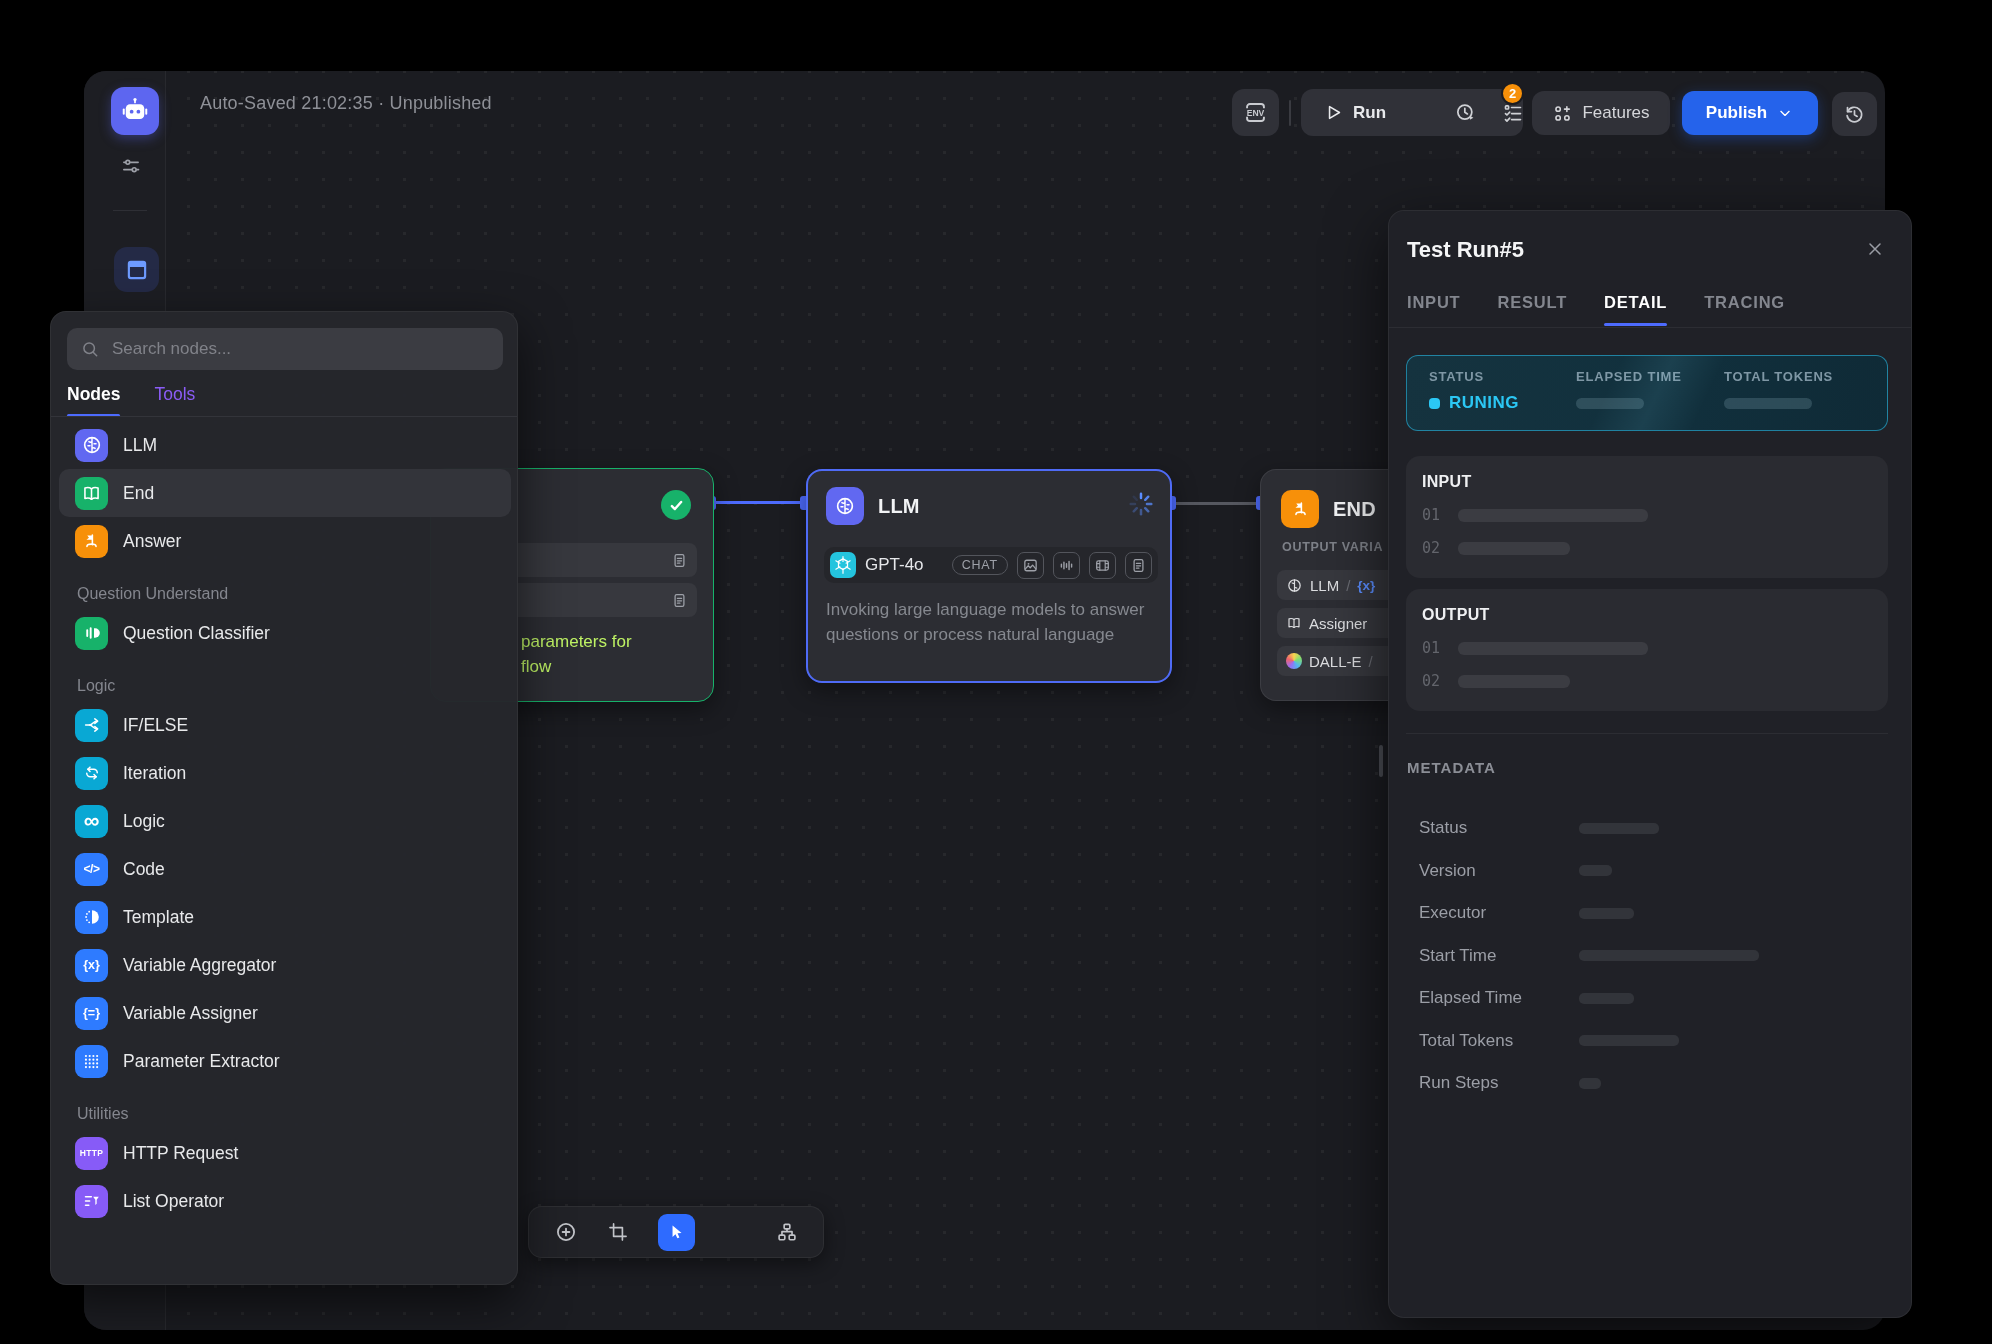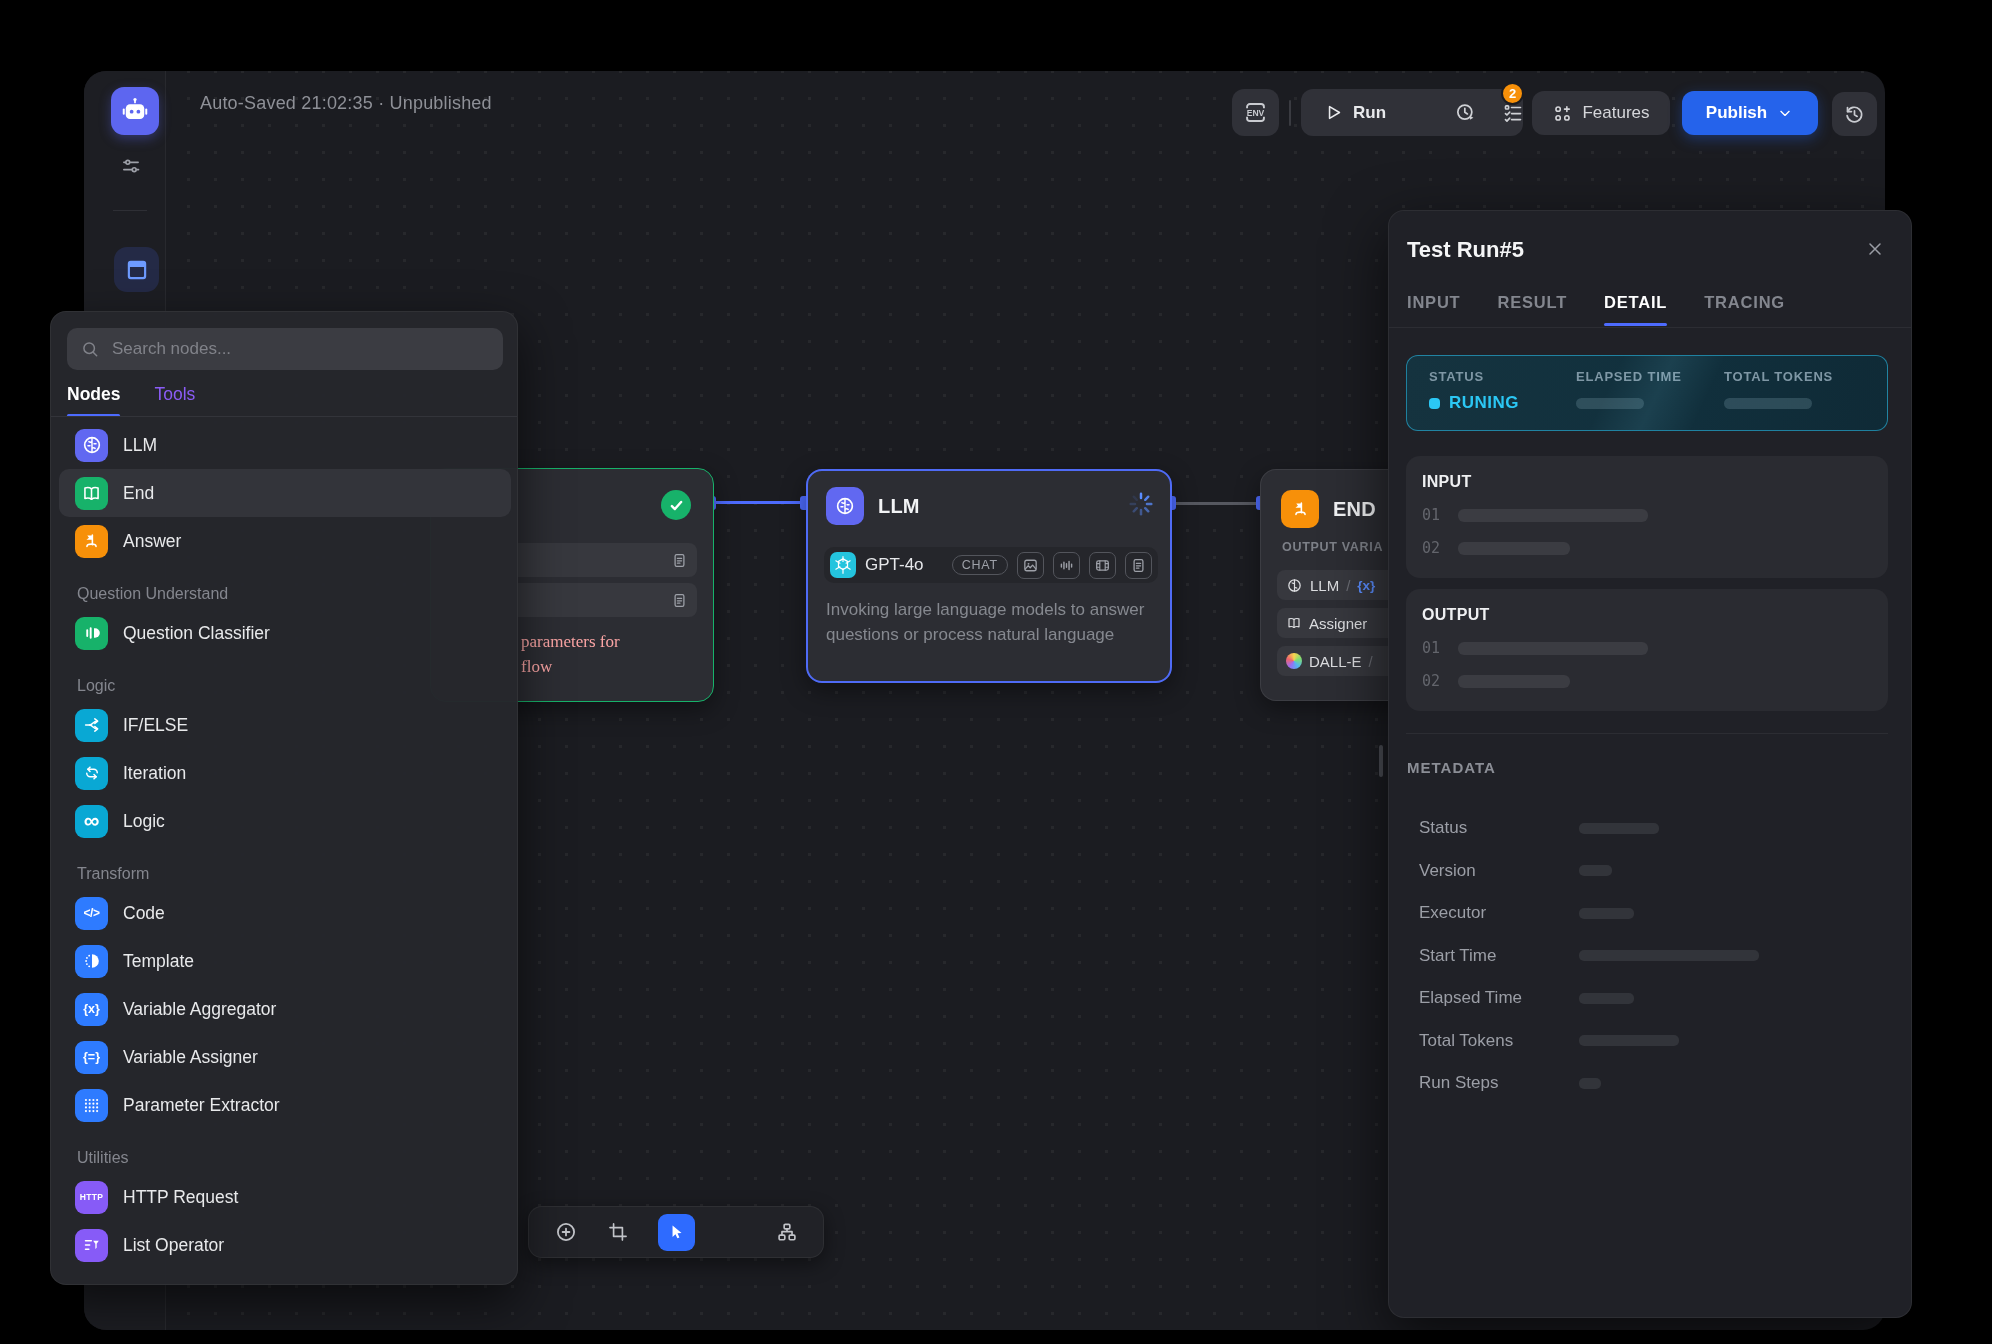--- a/index.html
+++ b/index.html
@@ -39,21 +39,21 @@
   .edge{position:absolute;border-radius:2px;}
   .port{position:absolute;width:10px;height:14px;border-radius:3px;background:#4d6bfe;}
 
   
   .node{position:absolute;background:#2c2d33;border-radius:16px;box-shadow:0 8px 24px rgba(0,0,0,.4);}
   .start-node{left:346px;top:397px;width:284px;height:234px;border:1.5px solid #17b26a;}
   .llm-node{left:722px;top:398px;width:366px;height:214px;border:2px solid #4f6bf6;}
   .end-node{left:1176px;top:398px;width:264px;height:232px;border:1px solid rgba(255,255,255,0.08);overflow:hidden;}
   .check-badge{position:absolute;left:230px;top:21px;width:30px;height:30px;border-radius:50%;background:#17b26a;display:flex;align-items:center;justify-content:center;}
   .field-row{position:absolute;left:16px;width:250px;height:34px;background:#37383e;border-radius:8px;display:flex;align-items:center;justify-content:flex-end;padding-right:9px;color:#9da0a8;}
-  .start-desc{position:absolute;left:90px;top:160px;font-size:17px;line-height:25px;color:#fca5a5;font-family:Liberation Serif, serif;}
+  .start-desc{position:absolute;left:90px;top:160px;font-size:17px;line-height:25px;color:#bef264;}
   .node-head{position:absolute;left:18px;top:16px;display:flex;align-items:center;gap:14px;}
   .node-ico{width:38px;height:38px;border-radius:10px;display:flex;align-items:center;justify-content:center;color:#fff;}
   .node-title{font-size:20px;font-weight:700;color:#f2f3f5;letter-spacing:.2px;}
   .model-row{position:absolute;left:16px;top:76px;width:334px;height:36px;background:#25262b;border-radius:10px;display:flex;align-items:center;padding:0 6px;gap:9px;}
   .openai-ico{width:26px;height:26px;border-radius:7px;background:#24c4de;display:flex;align-items:center;justify-content:center;color:#fff;}
   .model-name{font-size:17px;color:#e6e7ea;flex:0 0 auto;}
   .mode-badge{margin-left:auto;border:1px solid #53555c;border-radius:14px;padding:2px 9px;font-size:12.5px;letter-spacing:.8px;color:#9da0a8;}
   .cap-badge{width:27px;height:27px;border:1px solid #53555c;border-radius:7px;color:#9da0a8;display:flex;align-items:center;justify-content:center;}
   .node-desc{position:absolute;left:18px;top:126px;width:332px;font-size:17px;line-height:25px;color:#85888f;}
   .spinner{position:absolute;right:16px;top:20px;width:26px;height:26px;}
@@ -496,21 +496,20 @@
             </svg>
           </span>
           <span class="lbl">Iteration</span>
         </div>
         <div class="np-item">
           <span class="np-ico" style="background: rgb(9, 168, 212);">
             <span style="font-size:22px;font-weight:700;line-height:1;">∞</span>
           </span>
           <span class="lbl">Logic</span>
         </div>
-        <div class="np-section">Transform</div>
         <div class="np-item">
           <span class="np-ico" style="background: rgb(46, 123, 255);">
             <span style="font-size:12px;font-weight:700;letter-spacing:-0.5px;">&lt;/&gt;</span>
           </span>
           <span class="lbl">Code</span>
         </div>
         <div class="np-item">
           <span class="np-ico" style="background: rgb(46, 123, 255);">
             <svg width="20" height="20" viewBox="0 0 24 24" fill="currentColor">
               <path d="M12 3.8a8.2 8.2 0 0 1 0 16.4z"></path>

